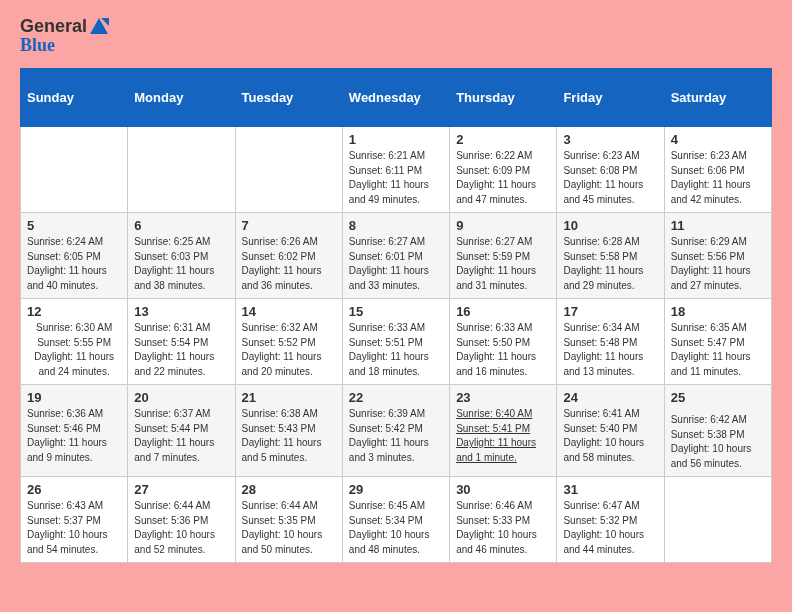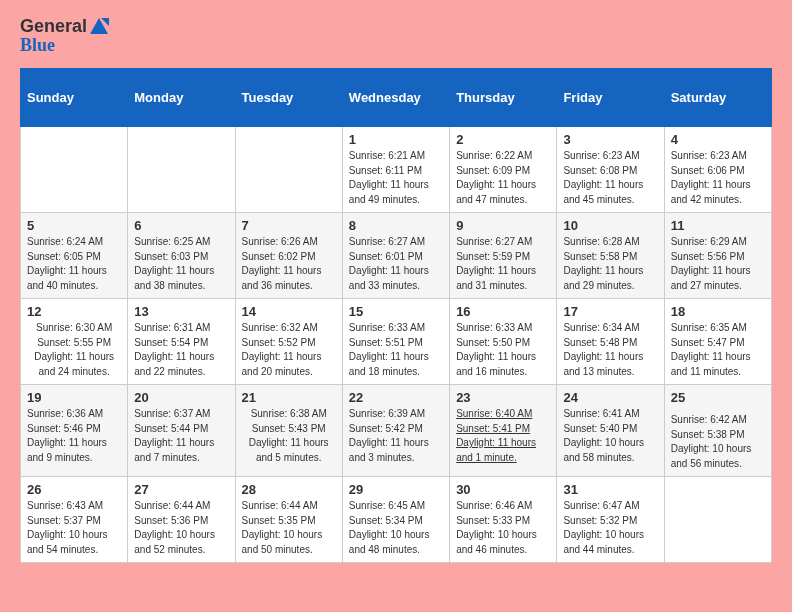--- a/index.html
+++ b/index.html
@@ -275,21 +275,21 @@
           </td>
           <td>
             <div class="day-number">20</div>
             <div class="day-info" style="white-space: pre-line;">Sunrise: 6:37 AM
 Sunset: 5:44 PM
 Daylight: 11 hours
 and 7 minutes.</div>
           </td>
           <td>
             <div class="day-number">21</div>
-            <div class="day-info" style="white-space: pre-line; text-align: center;">Sunrise: 6:38 AM
+            <div class="day-info" style="white-space: pre-line;">Sunrise: 6:38 AM
 Sunset: 5:43 PM
 Daylight: 11 hours
 and 5 minutes.</div>
           </td>
           <td>
             <div class="day-number">22</div>
             <div class="day-info" style="white-space: pre-line;">Sunrise: 6:39 AM
 Sunset: 5:42 PM
 Daylight: 11 hours
 and 3 minutes.</div>

